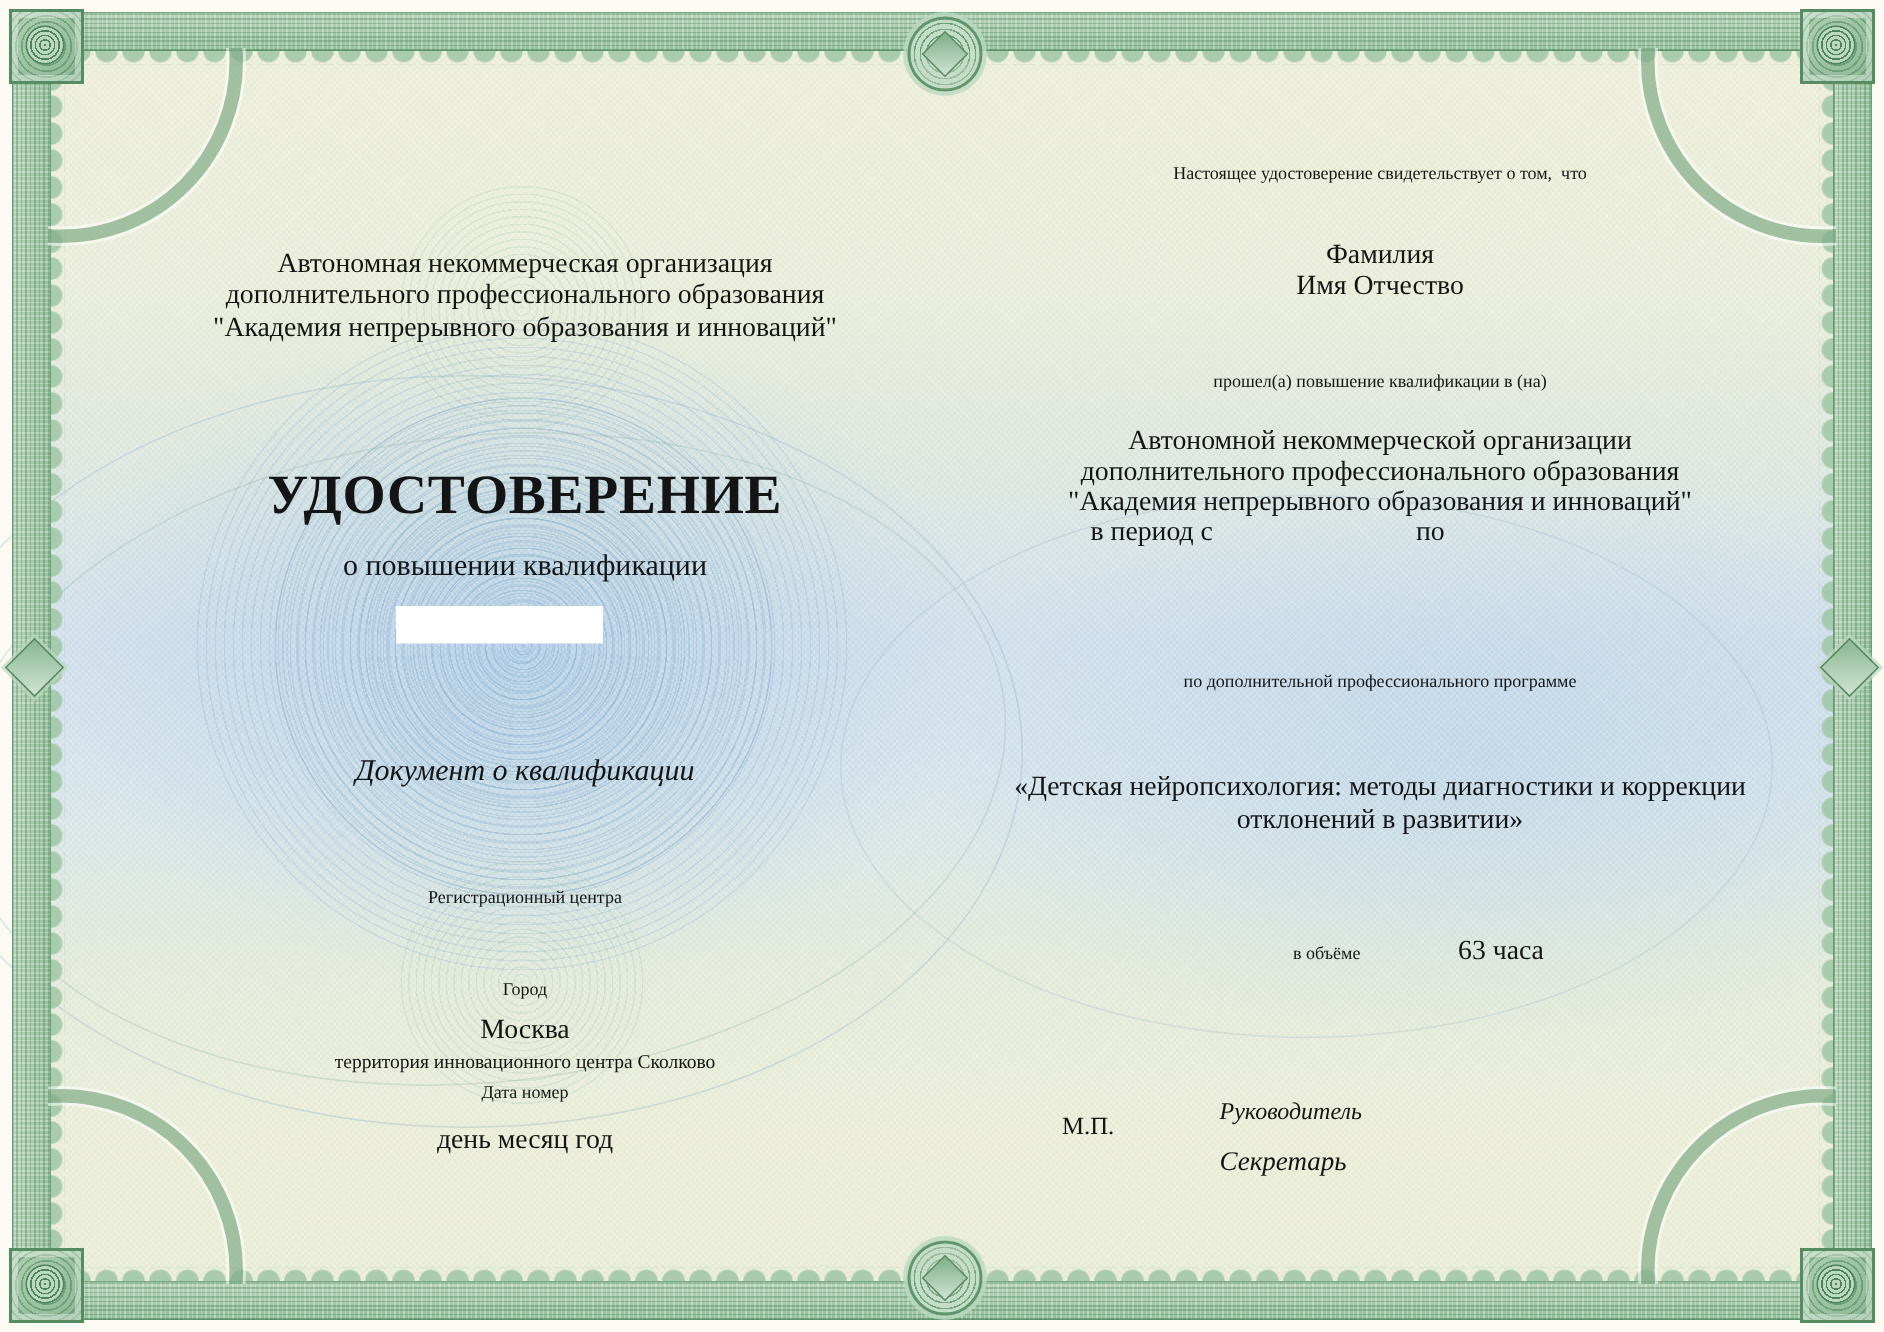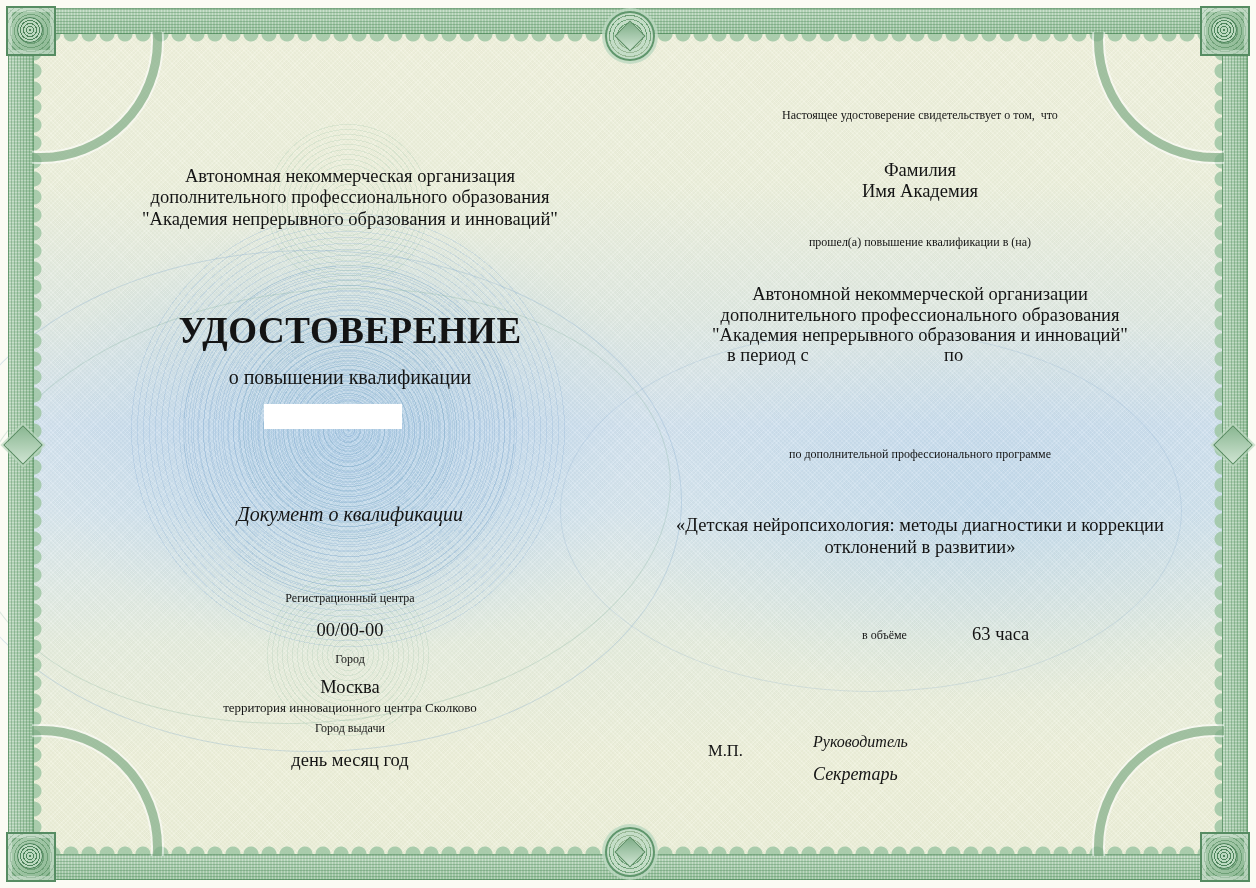--- a/index.html
+++ b/index.html
@@ -151,37 +151,36 @@
   </div>
 
   <div class="t left-col title" style="top:310px;">УДОСТОВЕРЕНИЕ</div>
   <div class="t left-col fs20" style="top:366px;">о повышении квалификации</div>
 
   <div class="blankbox"></div>
 
   <div class="t left-col fs20 italic" style="top:503px;">Документ о квалификации</div>
 
   <div class="t left-col fs15" style="top:592px;">Регистрационный центра</div>
-  <div class="t left-col fs18" style="top:620px;">00/00-00</div>
 
   <div class="t left-col fs15" style="top:653px;">Город</div>
   <div class="t left-col fs18" style="top:677px;text-align:center;">Москва</div>
   <div class="t left-col fs17" style="top:700px;">территория инновационного центра Сколково</div>
 
-  <div class="t left-col fs15" style="top:722px;">Город выдачи</div>
+  <div class="t left-col fs15" style="top:722px;">Дата номер</div>
   <div class="t left-col fs18" style="top:750px;">день месяц год</div>
 
   <div class="t right-col fs15 keep-space" style="top:109px;">Настоящее удостоверение свидетельствует о том,  что</div>
 
   <div class="t right-col fs18" style="top:160px;">
     <div>Фамилия</div>
-    <div>Имя Академия</div>
-  </div>
-
-  <div class="t right-col fs15" style="top:236px;">прошел(а) повышение квалификации в (на)</div>
+    <div>Имя Отчество</div>
+  </div>
+
+  <div class="t right-col fs15" style="top:248px;">прошел(а) повышение квалификации в (на)</div>
 
   <div class="t right-col fs18" style="top:284px;line-height:1.12;">
     <div>Автономной некоммерческой организации</div>
     <div>дополнительного профессионального образования</div>
     <div>"Академия непрерывного образования и инноваций"</div>
   </div>
 
   <span class="abs fs18" style="left:727px;top:345px;">в период с</span>
   <span class="abs fs18" style="left:944px;top:345px;">по</span>
 

